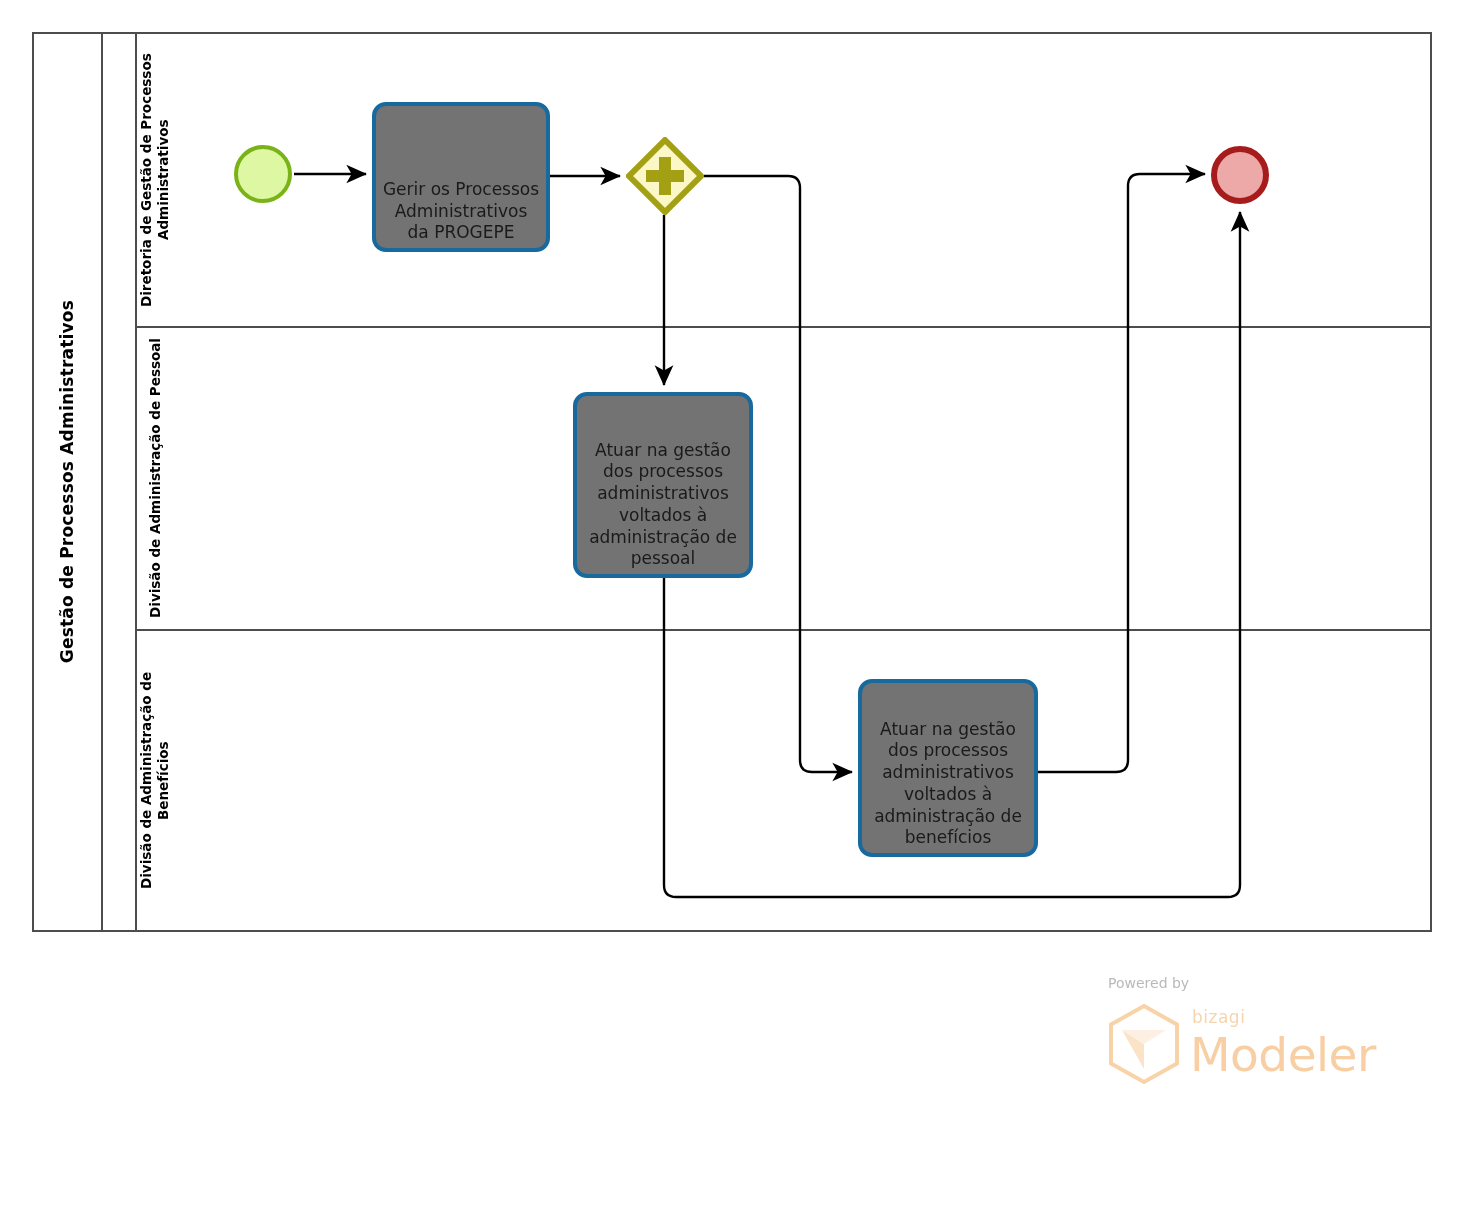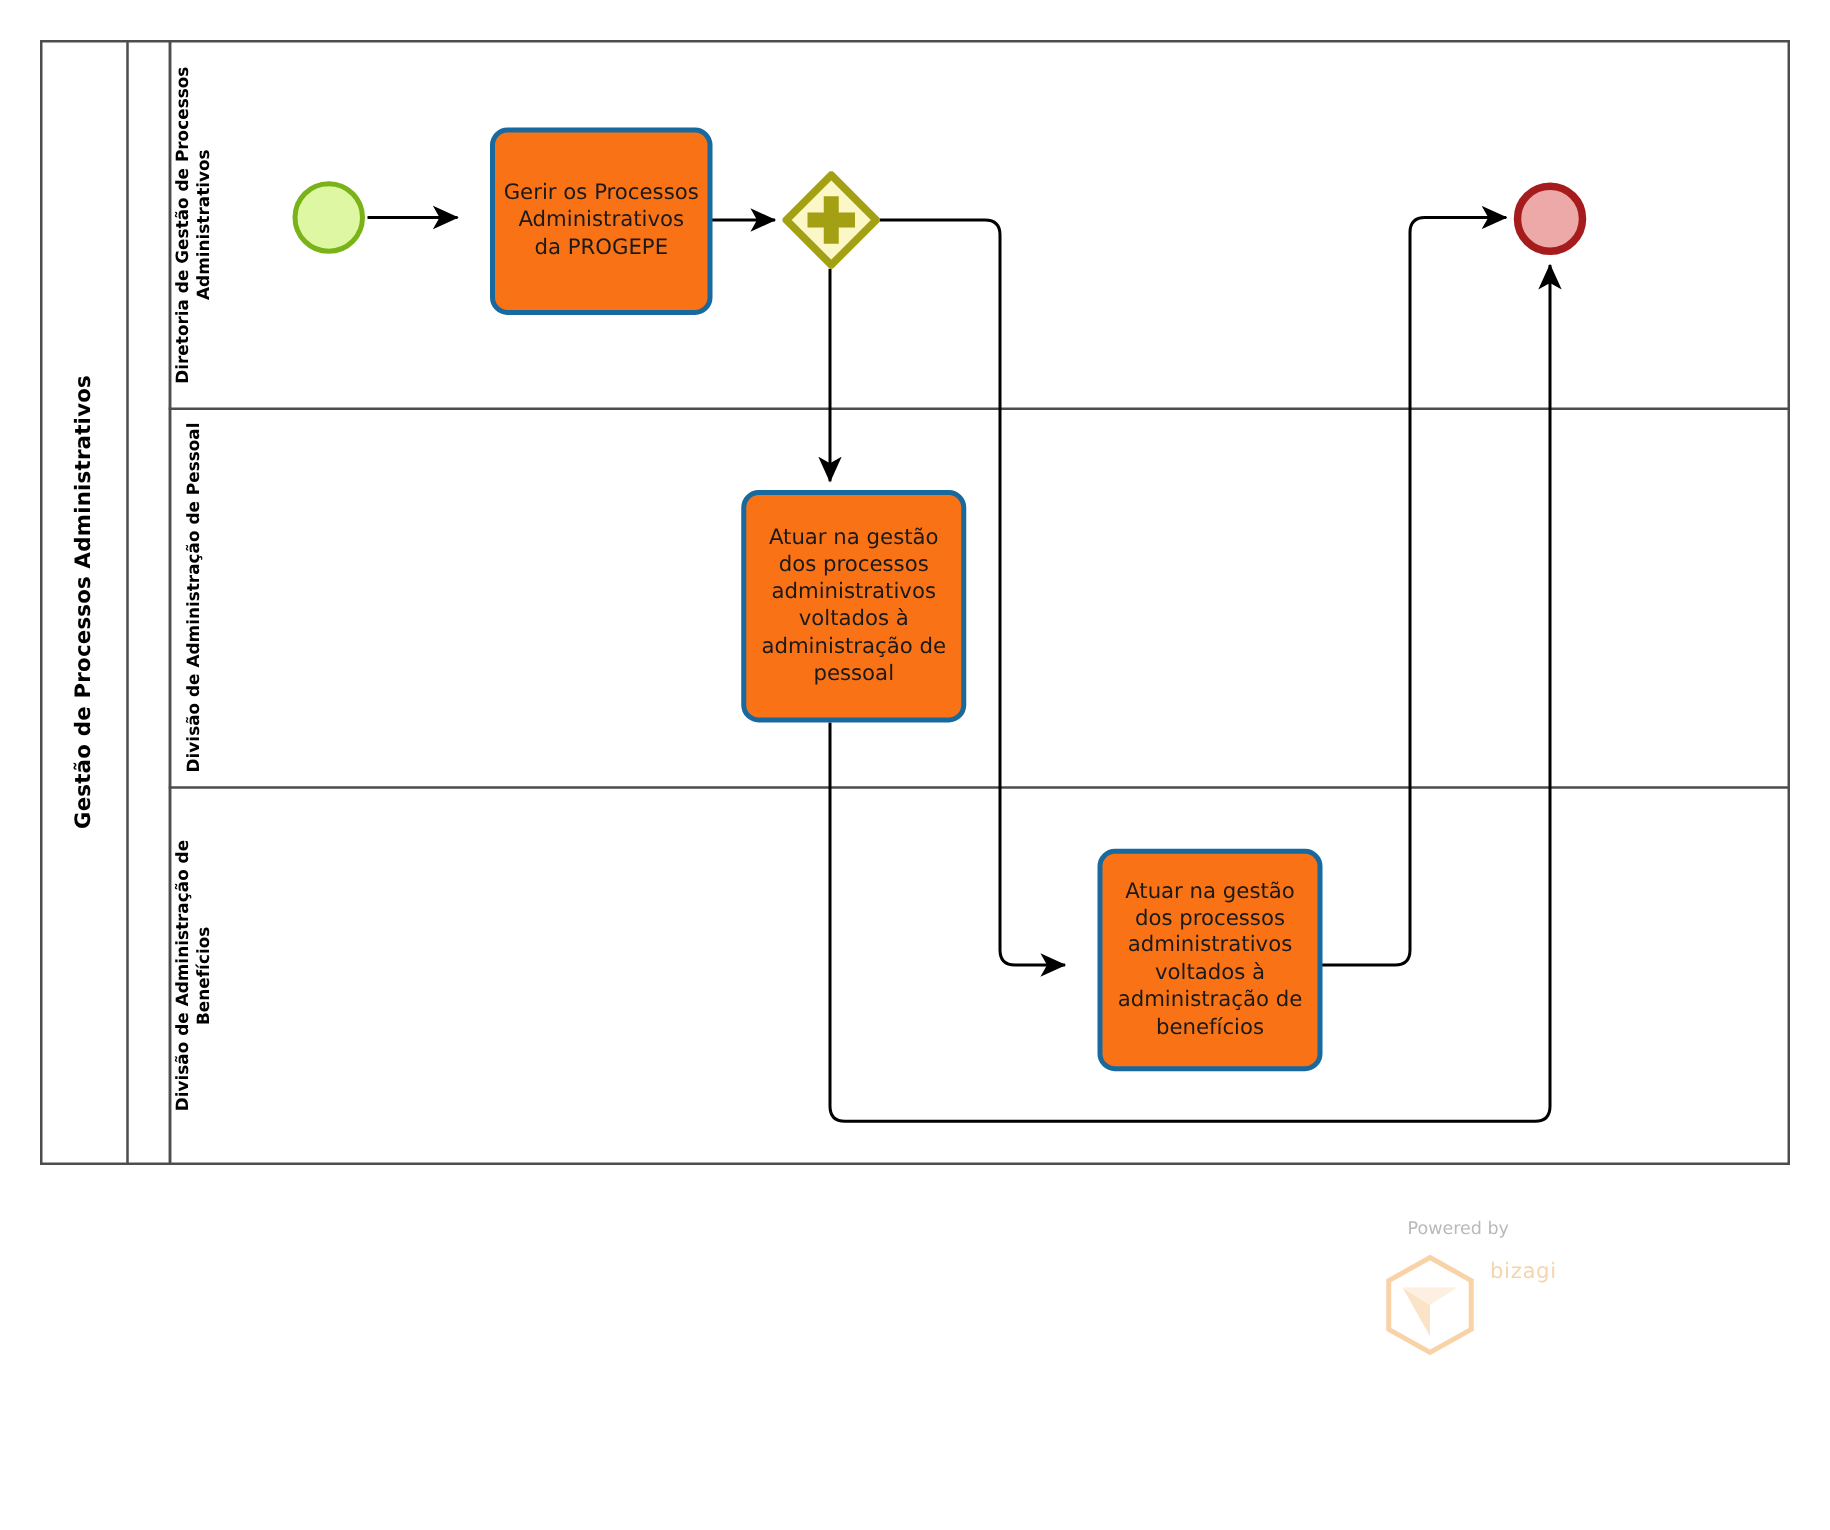--- a/index.html
+++ b/index.html
@@ -85,29 +85,28 @@
   }
   .end-event {
     background: #eda8a8;
     border: 6px solid #a61b1b;
   }
 
   
   .task {
     position: absolute;
     box-sizing: border-box;
-    background: #f97316;
+    background: #737373;
     border: 4px solid #17699e;
     border-radius: 14px;
     display: flex;
-    align-items: center;
+    align-items: flex-end;
     justify-content: center;
     text-align: center;
     padding: 4px 6px;
-    margin-left: 20px;
   }
   .task span {
     font-size: 17px;
     line-height: 1.28;
     color: #1a1a1a;
     display: block;
   }
 
   
   .gateway {
@@ -206,22 +205,23 @@
     <span>Atuar na gestão dos processos administrativos voltados à administração de pessoal</span>
   </div>
 
   <div class="task" style="left:858px; top:679px; width:180px; height:178px;">
     <span>Atuar na gestão dos processos administrativos voltados à administração de benefícios</span>
   </div>
 
   <div class="event end-event" style="left:1211px; top:146px; width:58px; height:58px;"></div>
 
   <div class="watermark" style="left:1100px; top:975px; width:300px; height:110px;">
-    <div class="wm-powered" style="left:26px; top:0px;">Powered by</div>
+    <div class="wm-powered" style="left:8px; top:0px;">Powered by</div>
     <svg style="position:absolute; left:6px; top:28px;" width="76" height="82" viewBox="0 0 76 82">
       <polygon points="38,3 71,21.5 71,60.5 38,79 5,60.5 5,21.5" fill="none" stroke="#f8d3a8" stroke-width="4"></polygon>
       <path d="M16,27 L38,41 L38,66 Z" fill="#fbe3c8"></path>
       <path d="M16,27 L38,41 L60,27 Z" fill="#fdf0e2"></path>
     </svg>
     <div class="wm-bizagi" style="left:92px; top:32px;">bizagi</div>
+    <div class="wm-modeler" style="left:90px; top:52px;">Modeler</div>
   </div>
 
 </div>
 
 </body></html>

